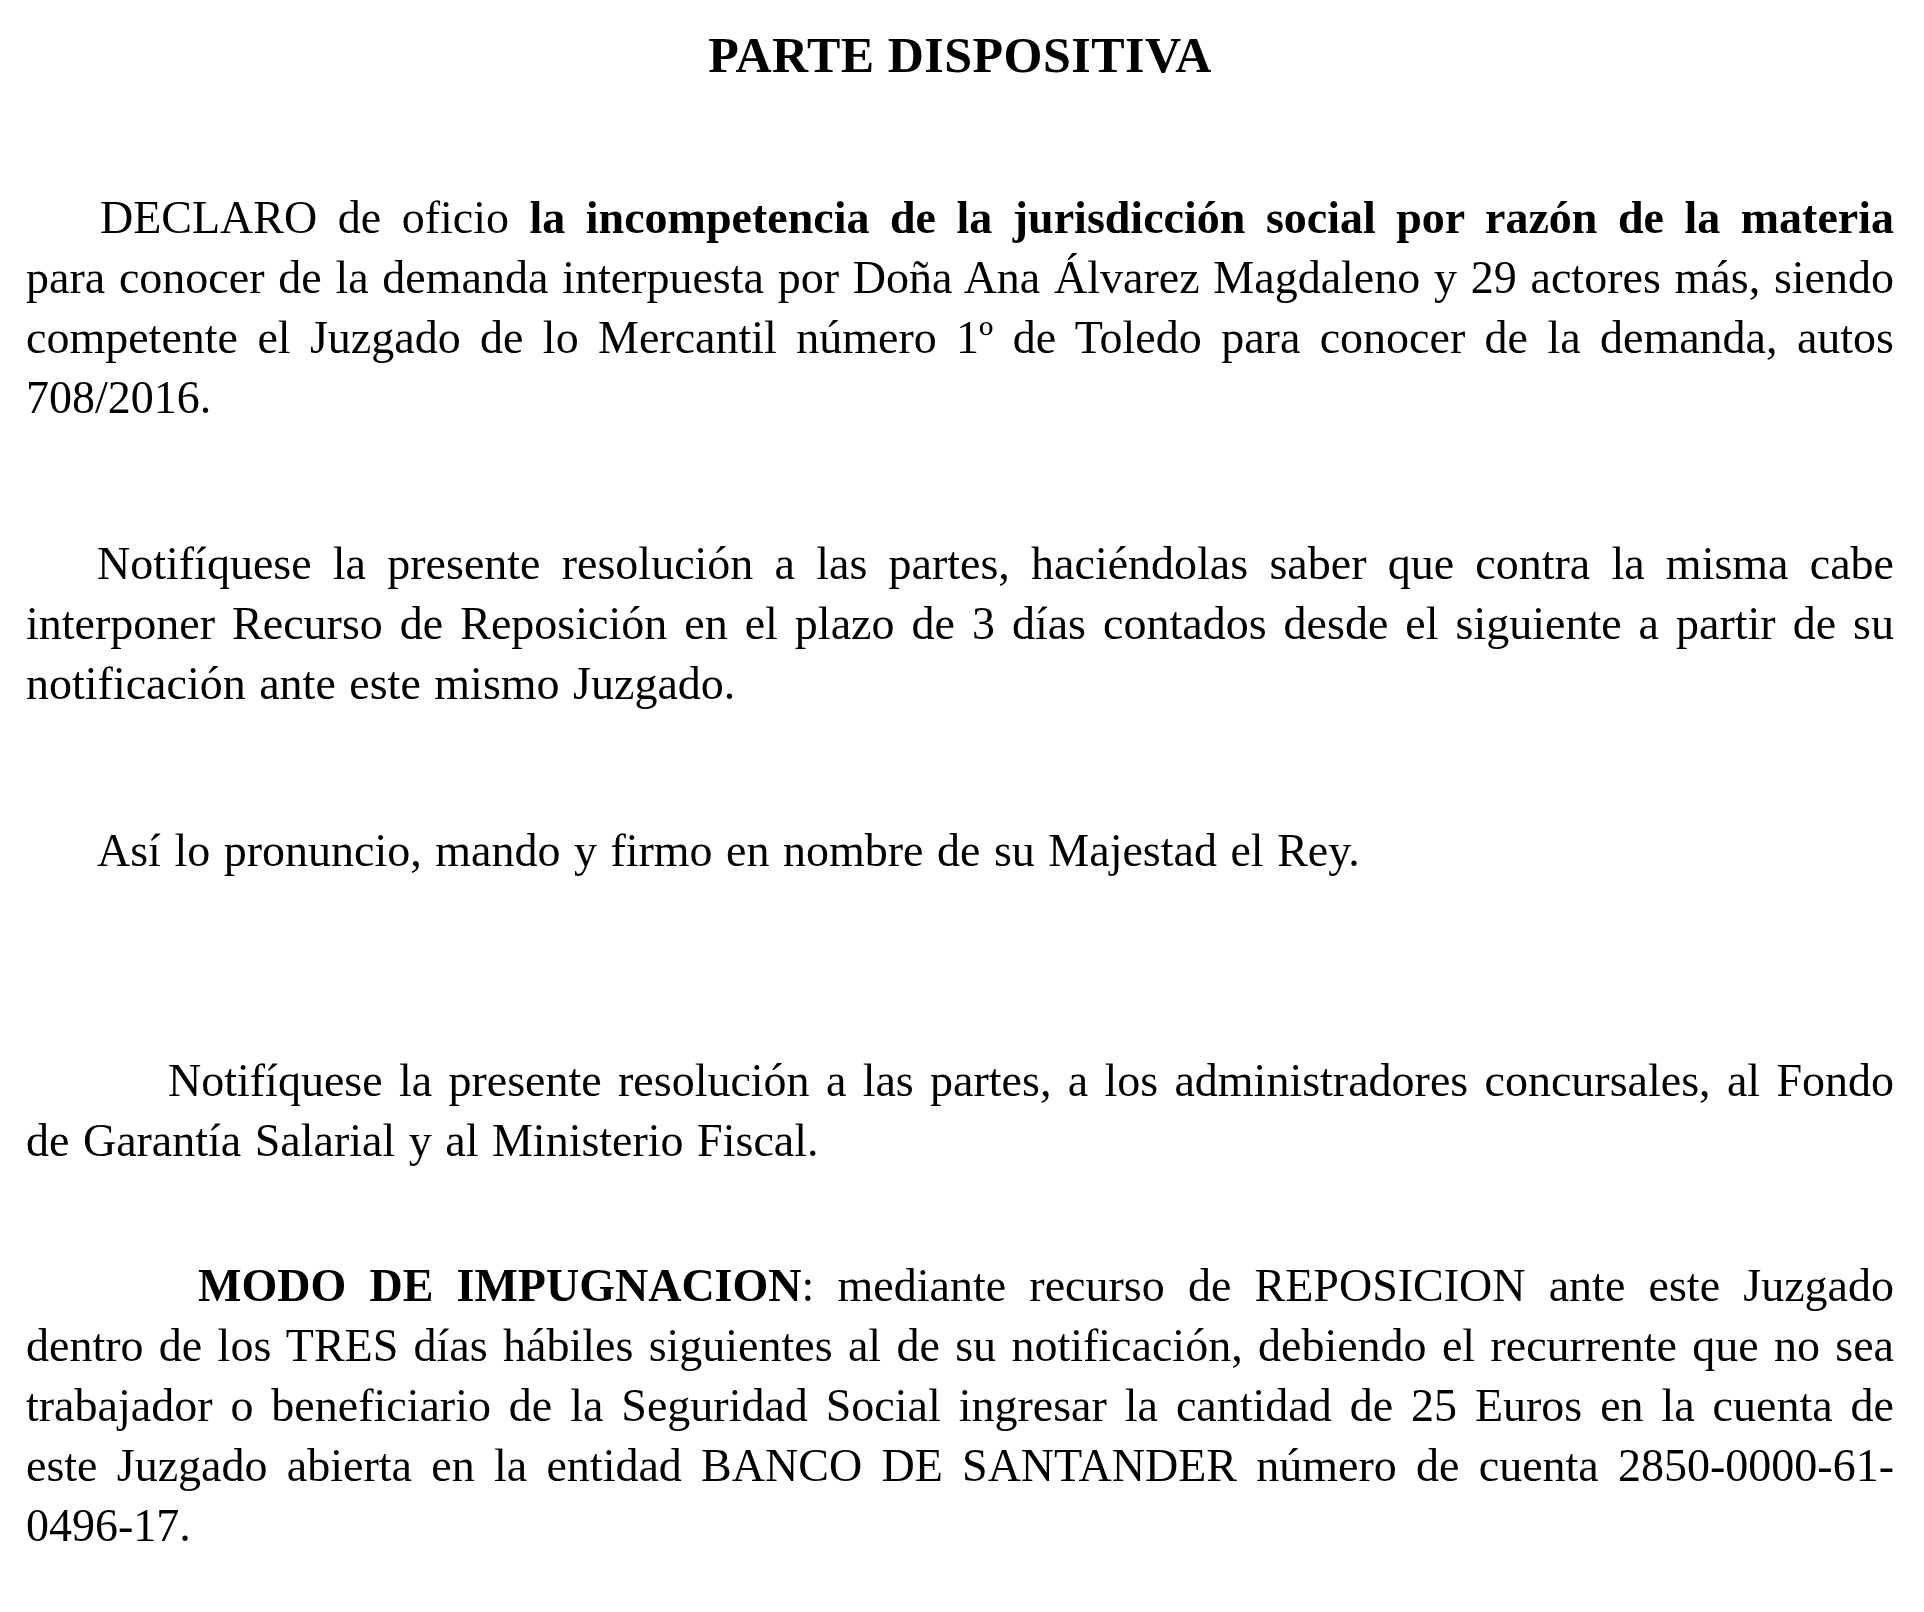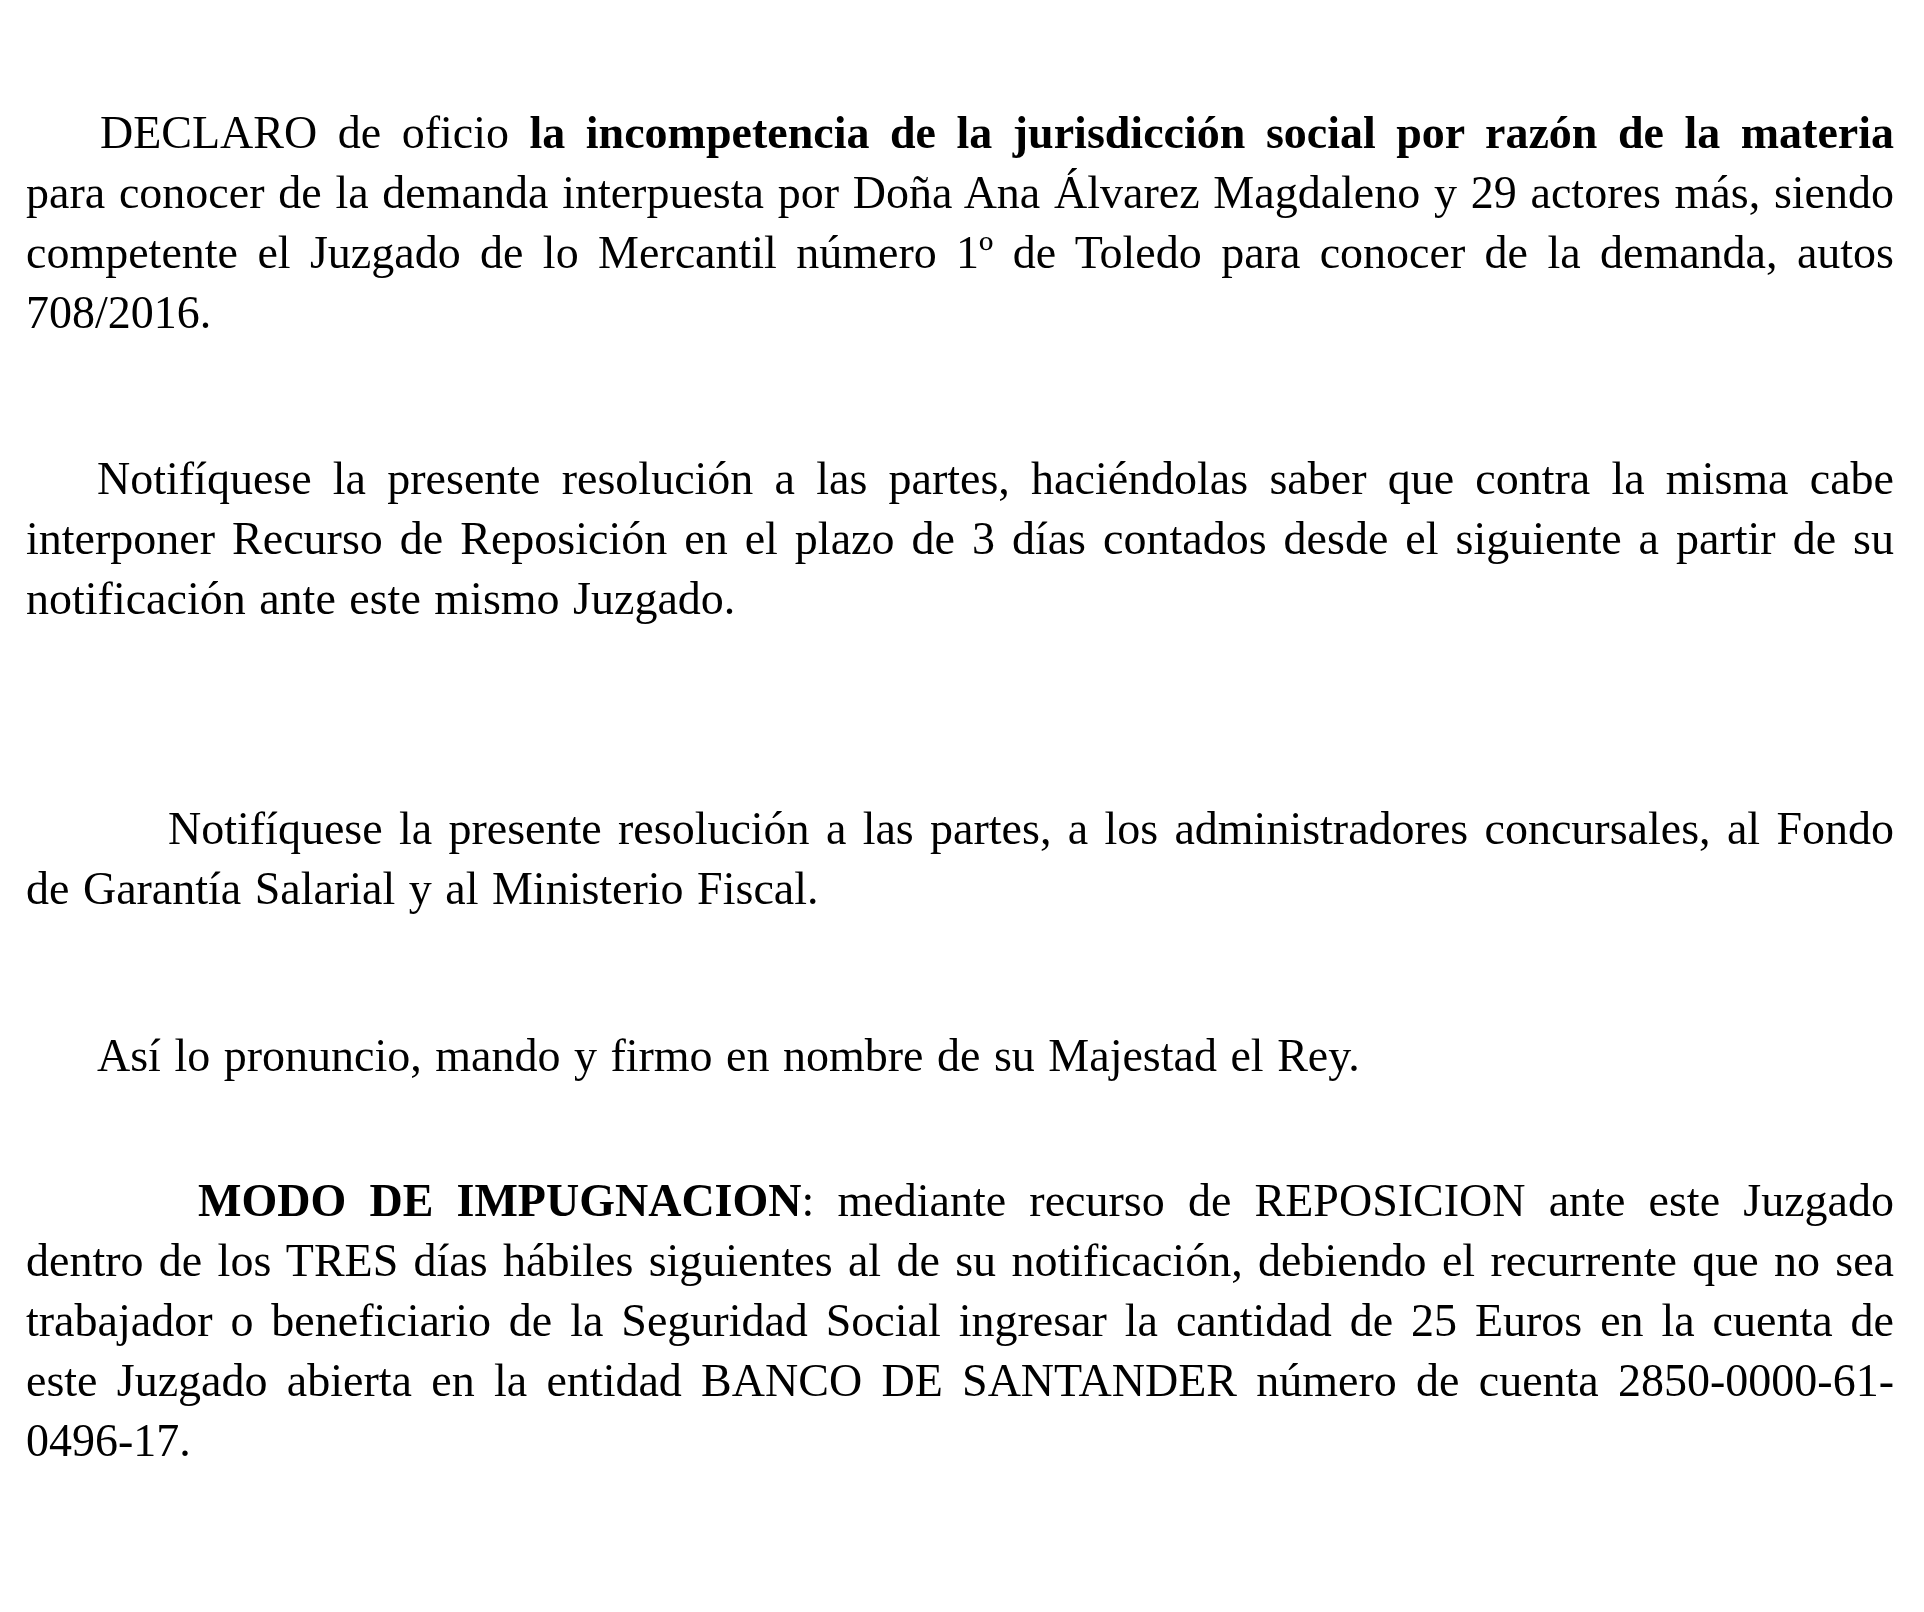--- a/index.html
+++ b/index.html
@@ -38,24 +38,25 @@
   .p-notify-parties { margin-top: 106px; text-indent: 71px;  }
   .p-pronouncement  { margin-top: 107px; text-indent: 71px;  }
   .p-notify-admins  { margin-top: 170px; text-indent: 142px; }
   .p-appeal         { margin-top: 85px; text-indent: 172px; }
 </style>
 </head>
 <body>
 
 <div class="page">
 
+  <h1 class="doc-title">PARTE DISPOSITIVA</h1>
 
   <p class="para p-declaration"><span>DECLARO de oficio </span><span class="b">la incompetencia de la jurisdicción social por razón de la materia</span><span> para conocer de la demanda interpuesta por Doña Ana Álvarez Magdaleno y 29 actores más, siendo competente el Juzgado de lo Mercantil número 1º de Toledo para conocer de la demanda, autos 708/2016.</span></p>
 
   <p class="para p-notify-parties"><span>Notifíquese la presente resolución a las partes, haciéndolas saber que contra la misma cabe interponer Recurso de Reposición en el plazo de 3 días contados desde el siguiente a partir de su notificación ante este mismo Juzgado.</span></p>
 
+  <p class="para p-pronouncement"><span>Así lo pronuncio, mando y firmo en nombre de su Majestad el Rey.</span></p>
+
   <p class="para p-notify-admins"><span>Notifíquese la presente resolución a las partes, a los administradores concursales, al Fondo de Garantía Salarial y al Ministerio Fiscal.</span></p>
-
-  <p class="para p-pronouncement"><span>Así lo pronuncio, mando y firmo en nombre de su Majestad el Rey.</span></p>
 
   <p class="para p-appeal"><span class="b">MODO DE IMPUGNACION</span><span>: mediante recurso de REPOSICION ante este Juzgado dentro de los TRES días hábiles siguientes al de su notificación, debiendo el recurrente que no sea trabajador o beneficiario de la Seguridad Social ingresar la cantidad de 25 Euros en la cuenta de este Juzgado abierta en la entidad BANCO DE SANTANDER número de cuenta 2850-0000-61-0496-17.</span></p>
 
 </div>
 
 </body></html>

